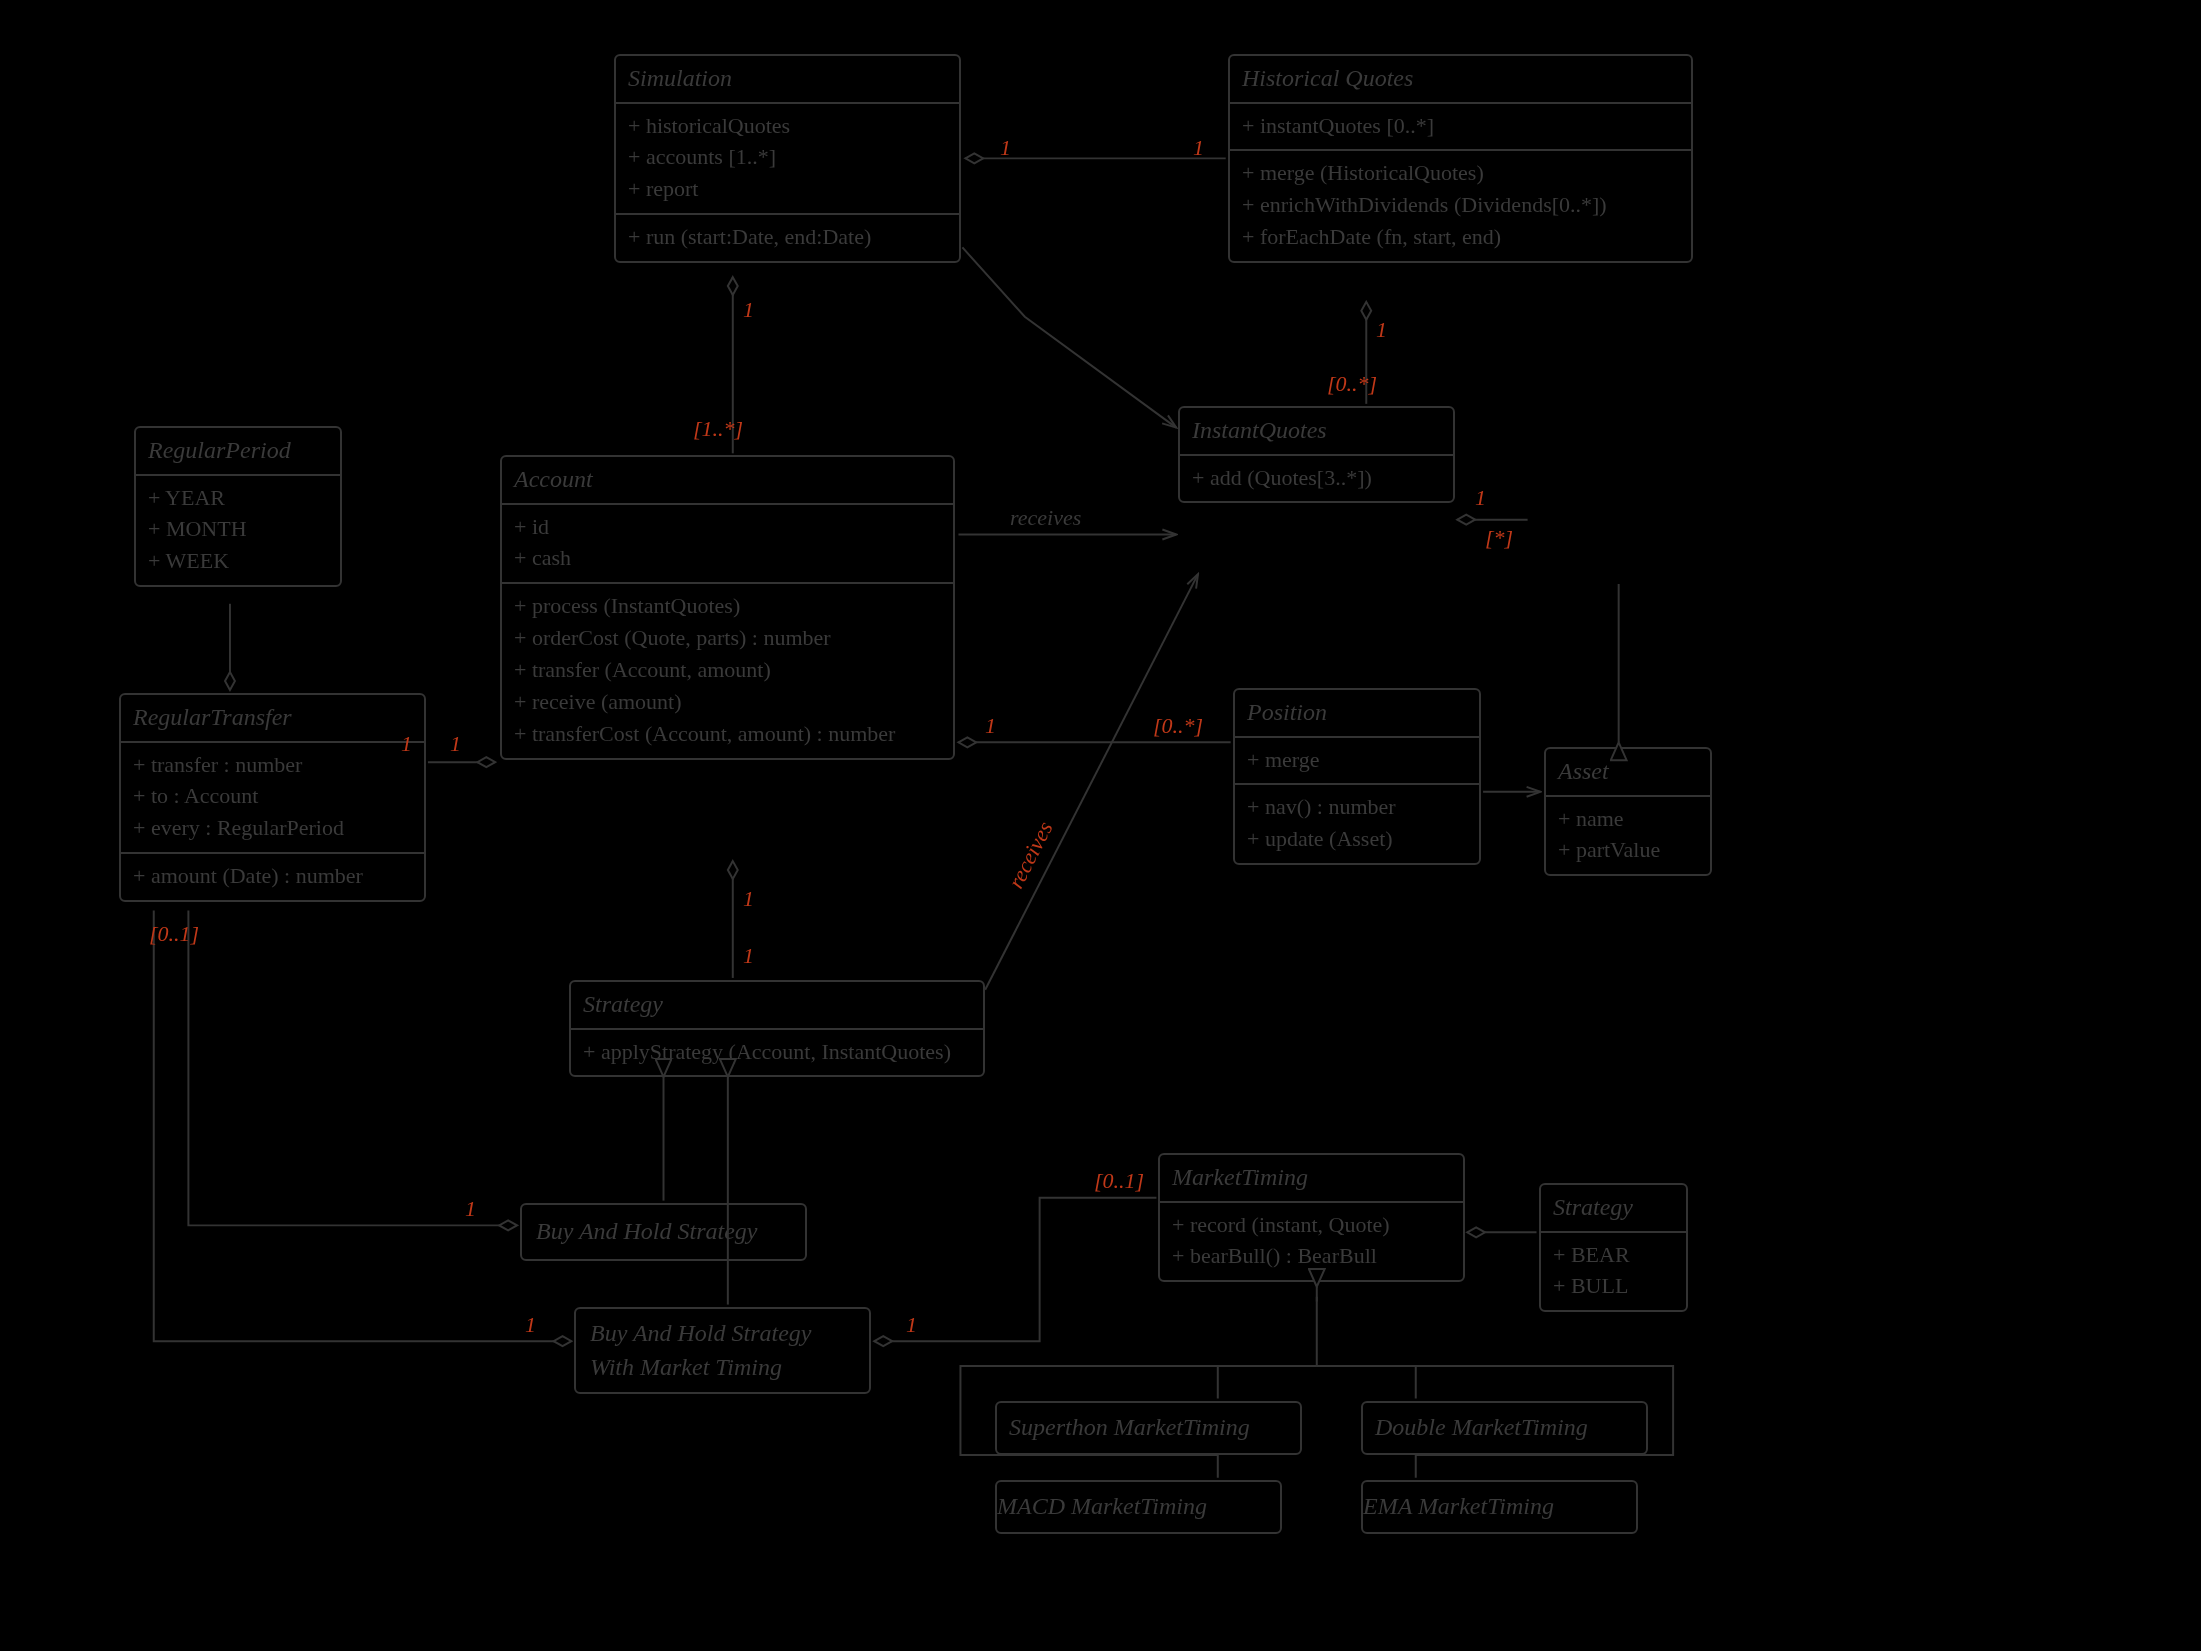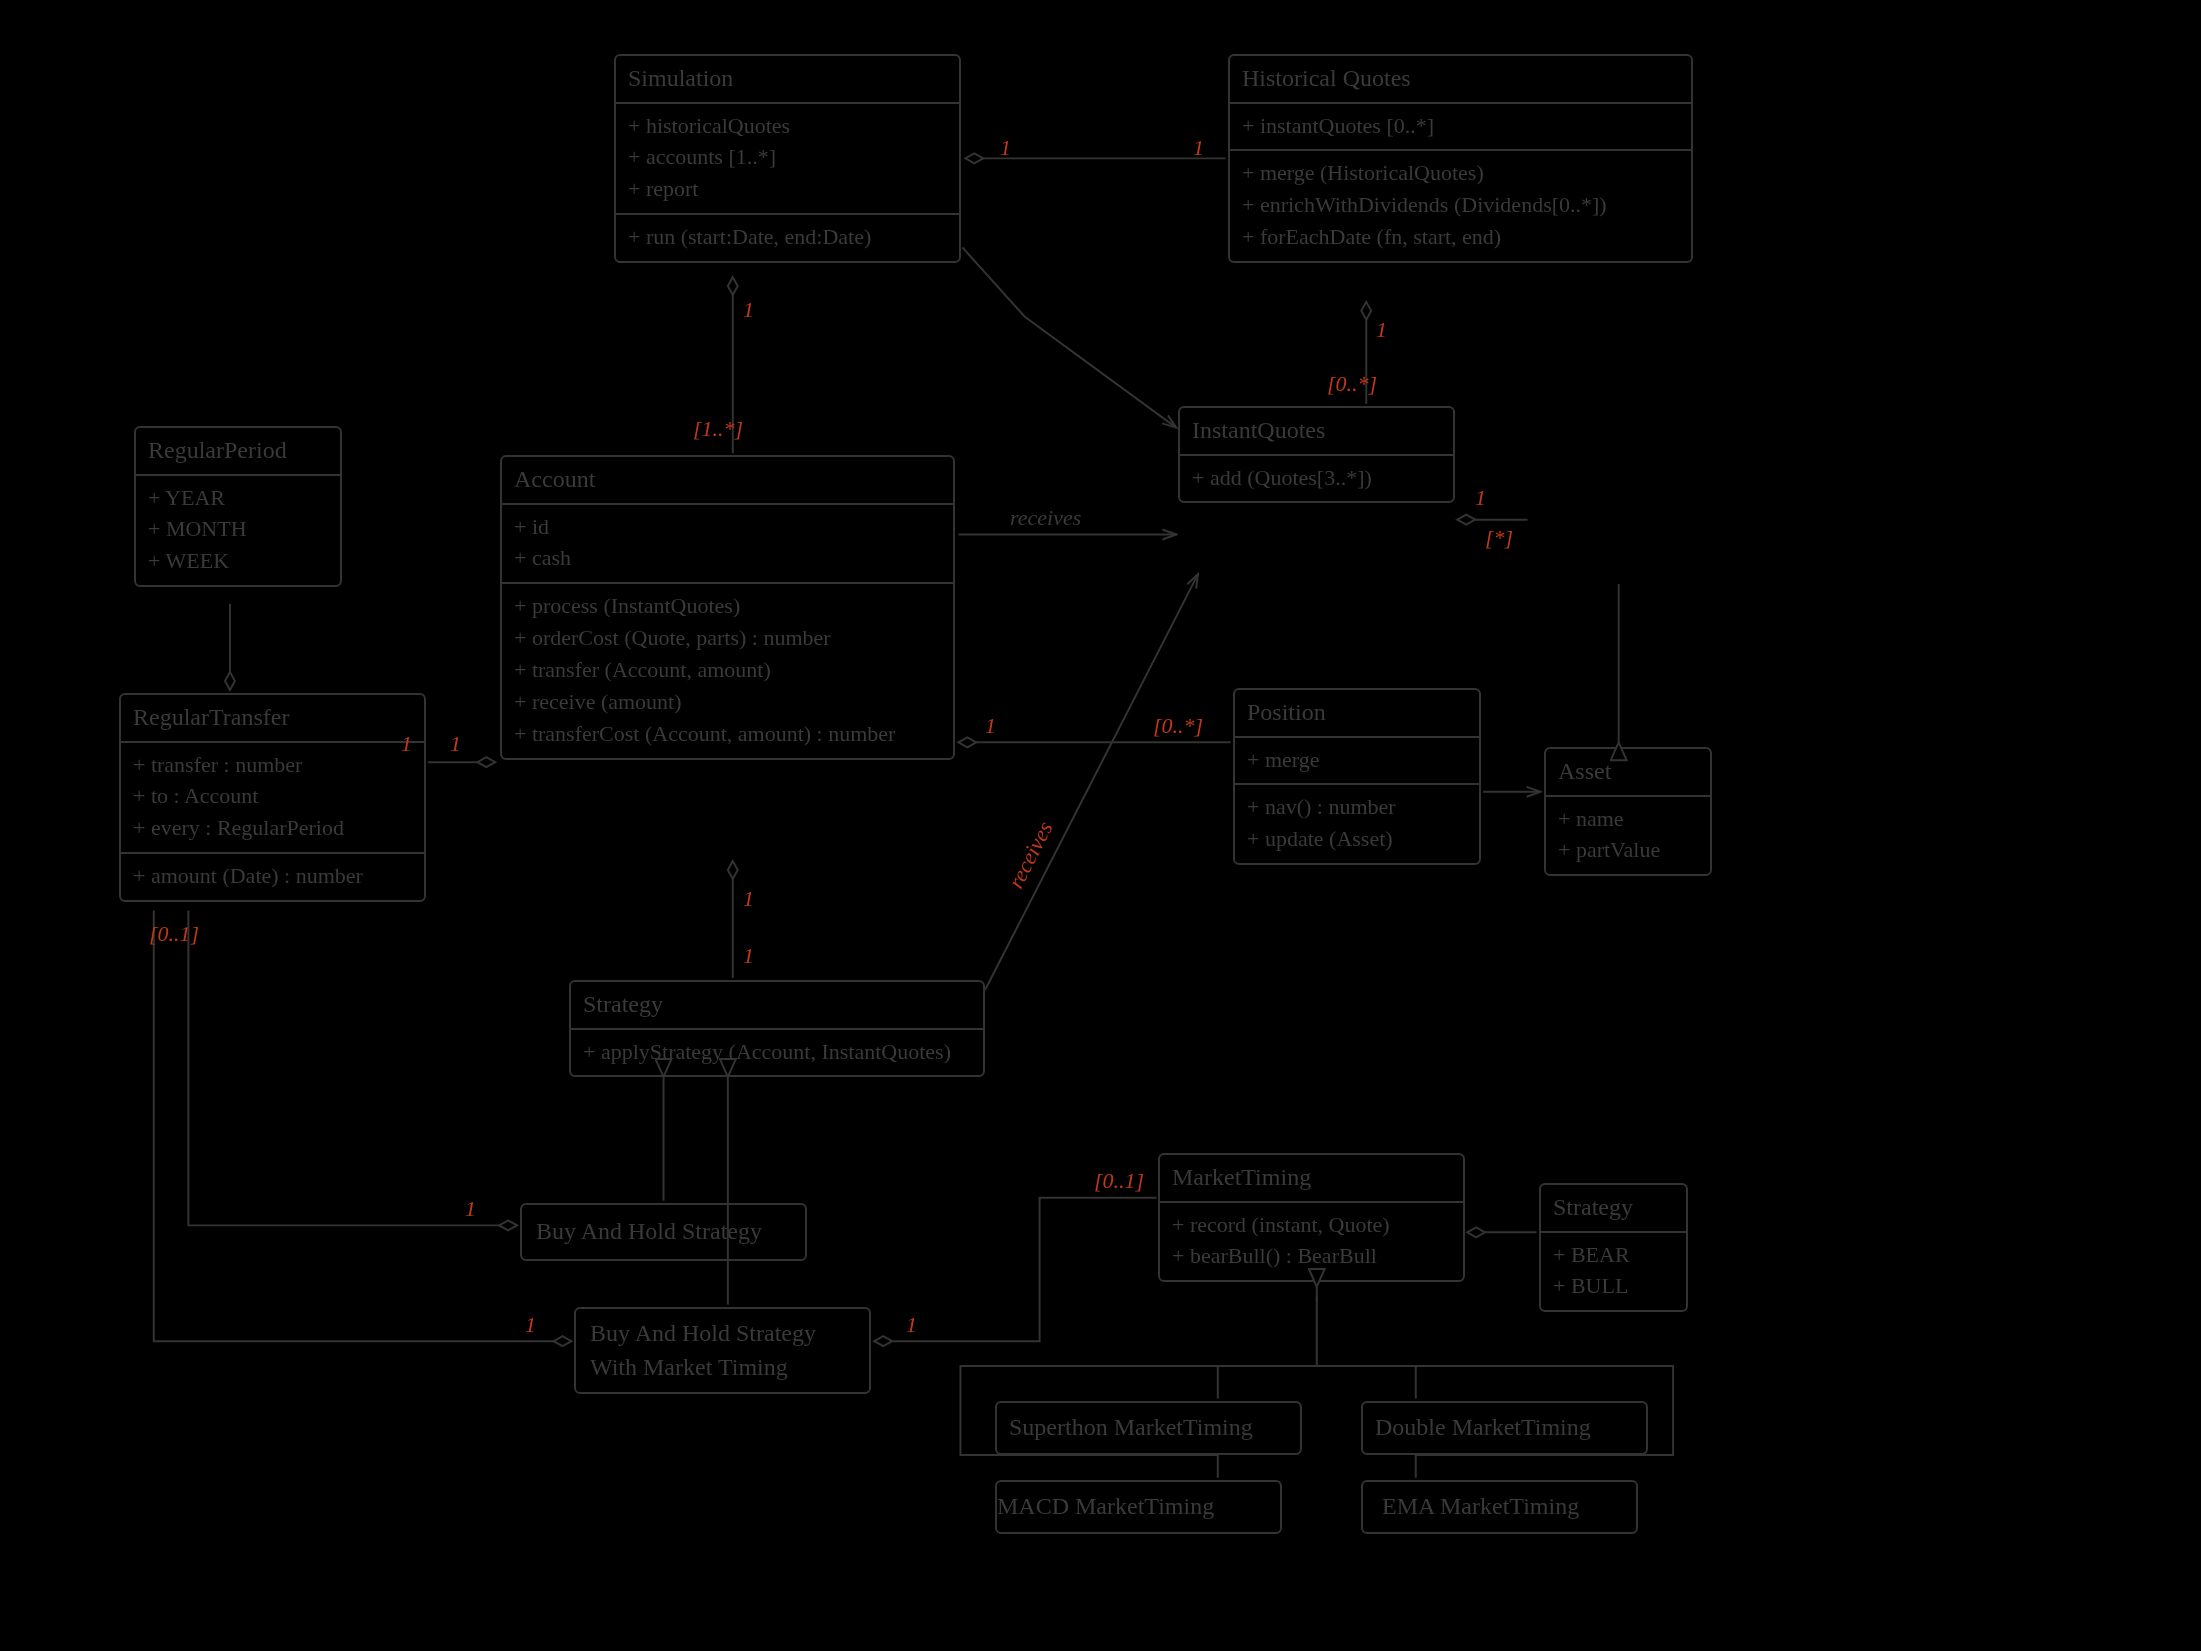--- a/index.html
+++ b/index.html
@@ -1,19 +1,19 @@
 <!DOCTYPE html>
 <html><head>
 <meta charset="utf-8">
 <style>
   html,body{margin:0;padding:0;background:#000;width:2202px;height:1651px;overflow:hidden}
   .canvas{position:relative;width:2202px;height:1651px;font-family:"Comic Sans MS","Segoe Script",cursive;color:#3a3a3a}
   .cls{position:absolute;border:2px solid #333;border-radius:6px;box-sizing:border-box;background:transparent}
   .sec{border-top:2px solid #333;padding:6px 12px 8px 12px;font-size:22px;line-height:1.45;color:#3a3a3a;white-space:pre}
-  .title{padding:6px 12px 6px 12px;font-size:24px;line-height:1.4;color:#3a3a3a}
+  .title{padding:6px 12px 6px 12px;font-size:24px;line-height:1.4;font-style:italic;color:#3a3a3a}
   .edge{position:absolute;stroke:#333;stroke-width:2;fill:none}
   .lbl{position:absolute;font-size:22px;font-style:italic;color:#c03818}
   .lblgrey{position:absolute;font-size:22px;font-style:italic;color:#3a3a3a}
 </style>
 </head>
 <body>
 <div class="canvas">
 
 <div class="cls" style="left:614px;top:54px;width:347px">
   <div class="title">Simulation</div>
@@ -105,21 +105,21 @@
 <div class="cls" style="left:995px;top:1401px;width:307px">
   <div class="title" style="padding:8px 12px">Superthon MarketTiming</div>
 </div>
 <div class="cls" style="left:1361px;top:1401px;width:287px">
   <div class="title" style="padding:8px 12px">Double MarketTiming</div>
 </div>
 <div class="cls" style="left:995px;top:1480px;width:287px">
   <div class="title" style="padding:8px 0">MACD MarketTiming</div>
 </div>
 <div class="cls" style="left:1361px;top:1480px;width:277px">
-  <div class="title" style="padding:8px 19px">EMA MarketTiming</div>
+  <div class="title" style="padding:8px 0">EMA MarketTiming</div>
 </div>
 
 <svg class="edge" style="left:0;top:0" width="2202" height="1651" viewBox="0 0 2224 1668">
   <defs>
     <marker id="diamond" markerWidth="22" markerHeight="14" refX="2" refY="7" orient="auto" markerUnits="userSpaceOnUse">
       <path d="M2 7 L11 2 L20 7 L11 12 Z" fill="#000" stroke="#333" stroke-width="2"></path>
     </marker>
     <marker id="tri" markerWidth="22" markerHeight="18" refX="2" refY="9" orient="auto" markerUnits="userSpaceOnUse">
       <path d="M2 9 L20 1 L20 17 Z" fill="#000" stroke="#333" stroke-width="2"></path>
     </marker>

